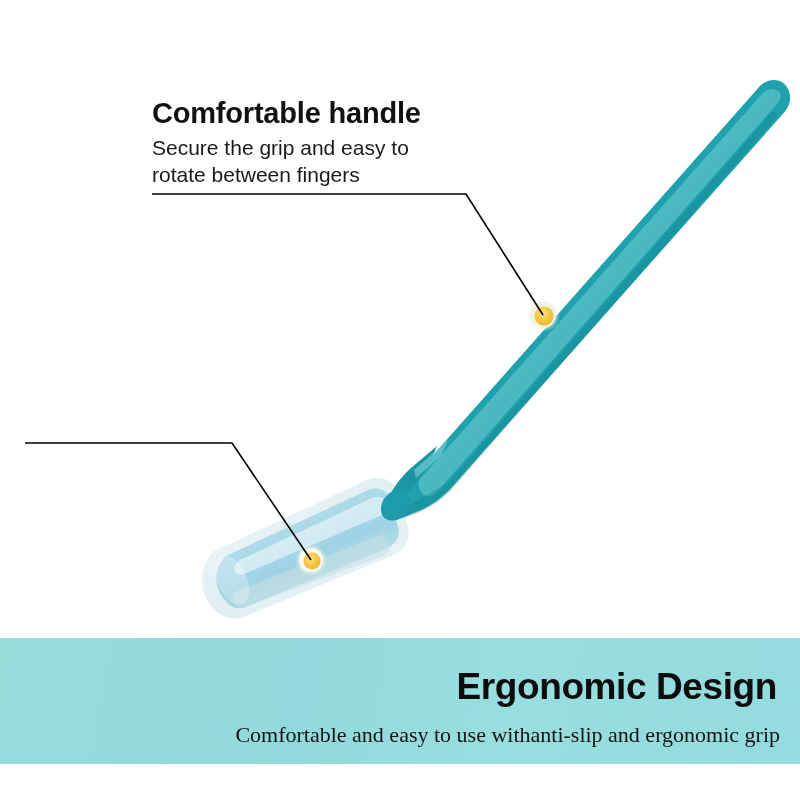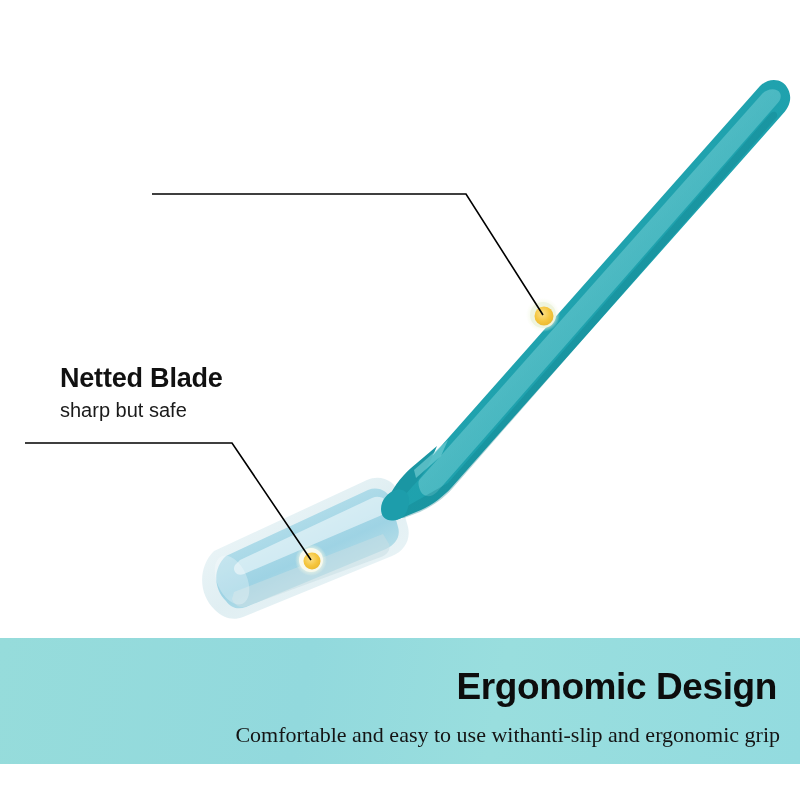--- a/index.html
+++ b/index.html
@@ -230,24 +230,27 @@
       <circle cx="311" cy="560" r="12" fill="#f7f9ee"></circle>
       <circle cx="312" cy="561" r="8.5" fill="url(#dotGrad)"></circle>
     </g>
   </svg>
 
   <svg id="leader-lines" viewBox="0 0 800 800">
     <polyline points="152,194 466,194 543,315" fill="none" stroke="#000000" stroke-width="1.6"></polyline>
     <polyline points="25,443 232,443 311,560" fill="none" stroke="#000000" stroke-width="1.6"></polyline>
   </svg>
 
-
-  <div class="callout" id="callout-blade">
-    <div class="callout-title">Netted Blade</div>
-    <div class="callout-sub">sharp but safe</div>
+  <div class="callout" id="callout-handle">
+    <div class="callout-title">Comfortable handle</div>
+    <div class="callout-sub">
+      <div>Secure the grip and easy to</div>
+      <div>rotate between fingers</div>
+    </div>
   </div>
+
 
   <div id="bottom-banner">
     <div id="banner-heading">Ergonomic Design</div>
     <div id="banner-subheading">Comfortable and easy to use withanti-slip and ergonomic grip</div>
   </div>
 
 </div>
 
 </body></html>

